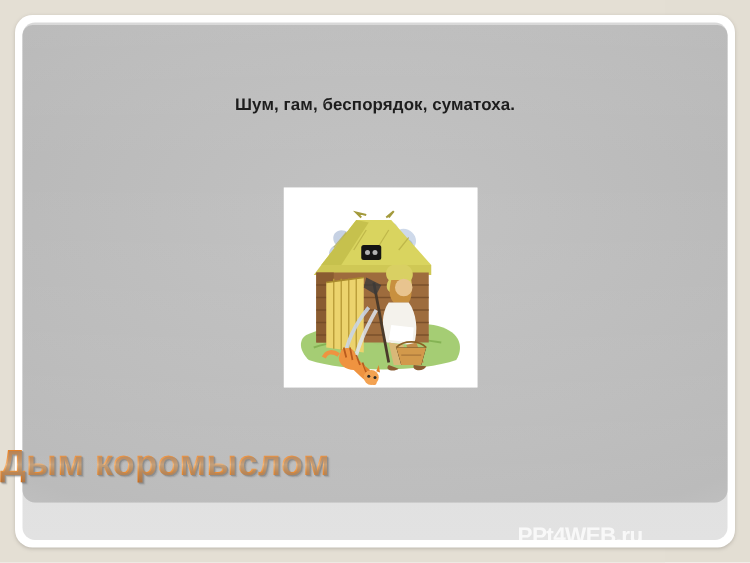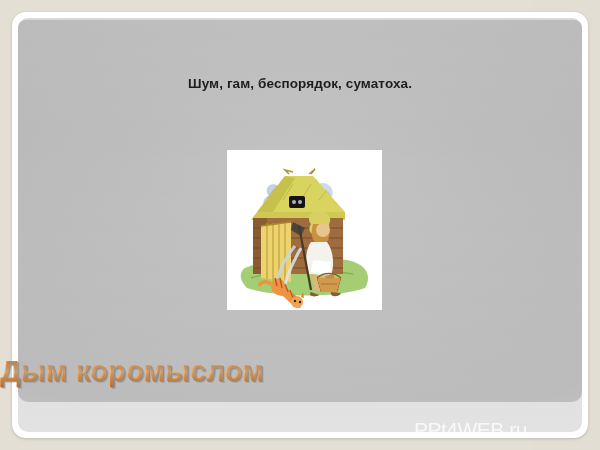--- a/index.html
+++ b/index.html
@@ -110,22 +110,22 @@
     text-shadow: 1px 1px 0 rgba(130,130,130,0.45);
     filter: drop-shadow(1px 1px 0.5px rgba(110,110,110,0.5));
   }
 
   
   #watermark {
     position: absolute;
     left: 414px;
     top: 418px;
     width: 186px;
-    font-size: 21px;
-    font-weight: normal;
+    font-size: 18px;
+    font-weight: bold;
     color: #ffffff;
     opacity: 0.78;
     letter-spacing: -0.5px;
     z-index: 9;
     white-space: nowrap;
   }
 </style>
 </head>
 <body>
 

